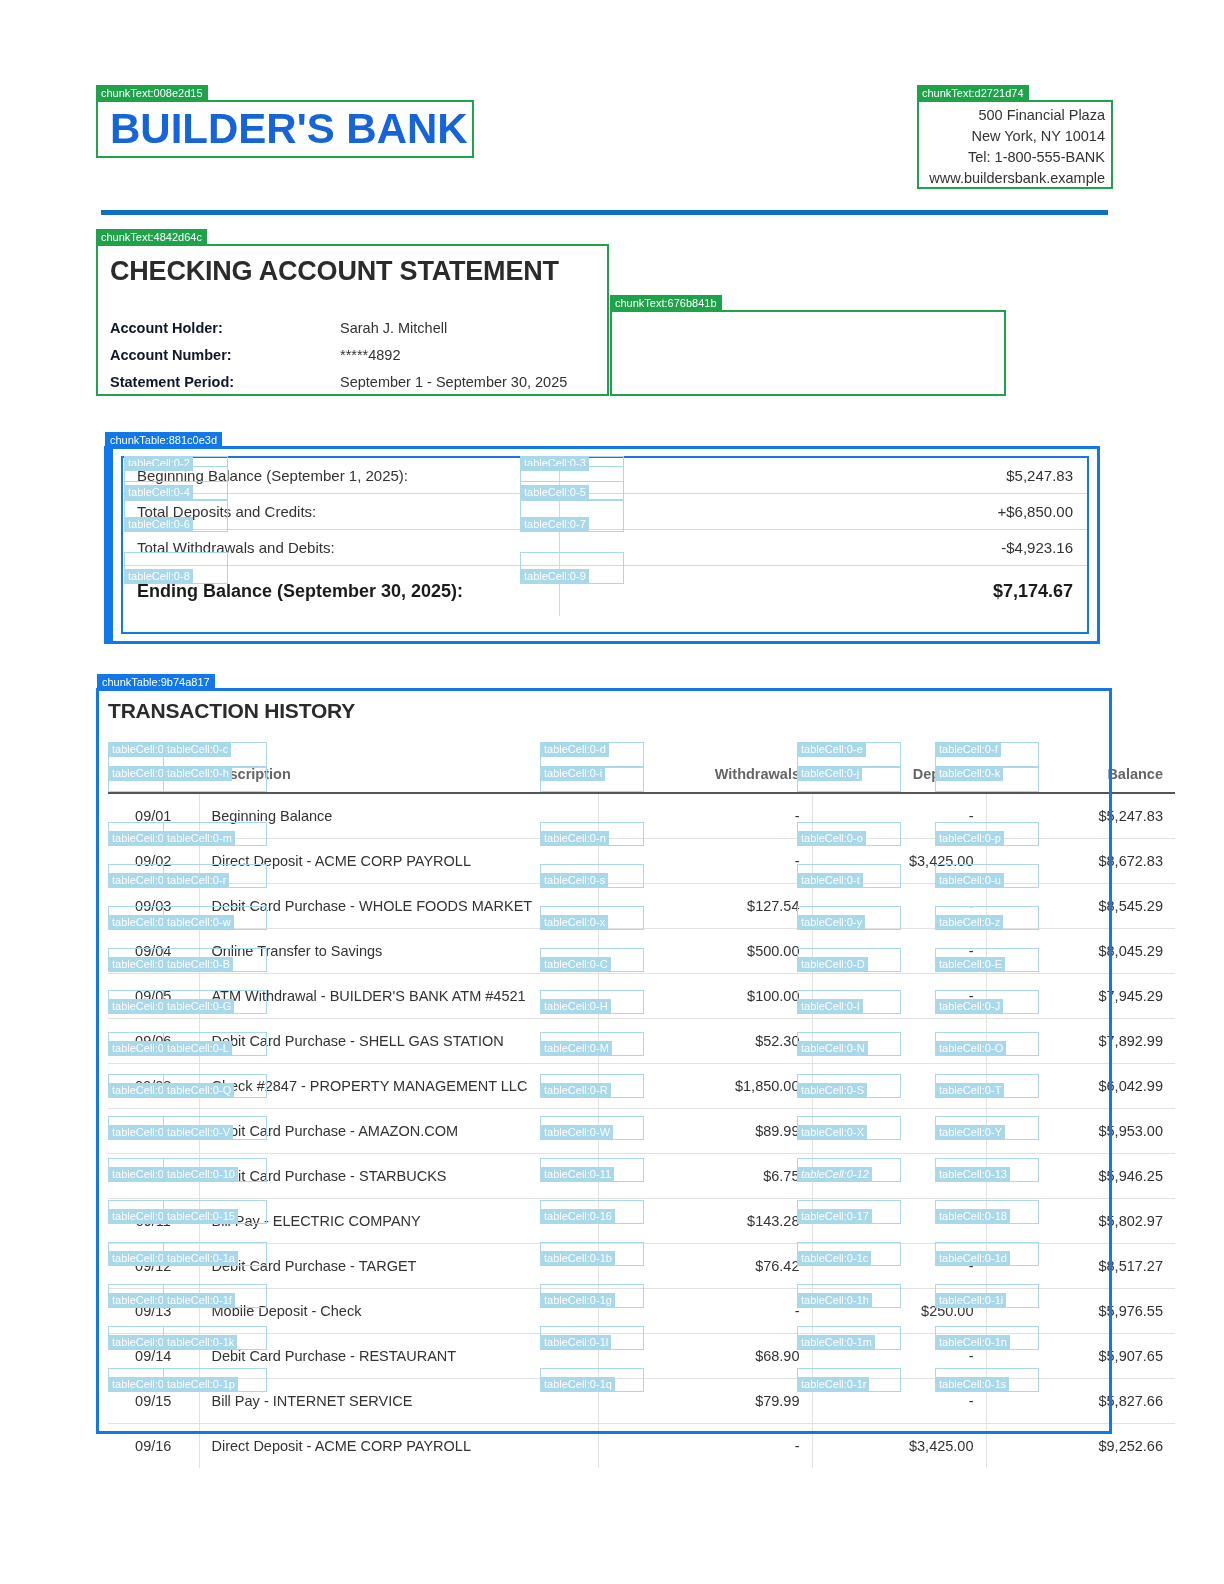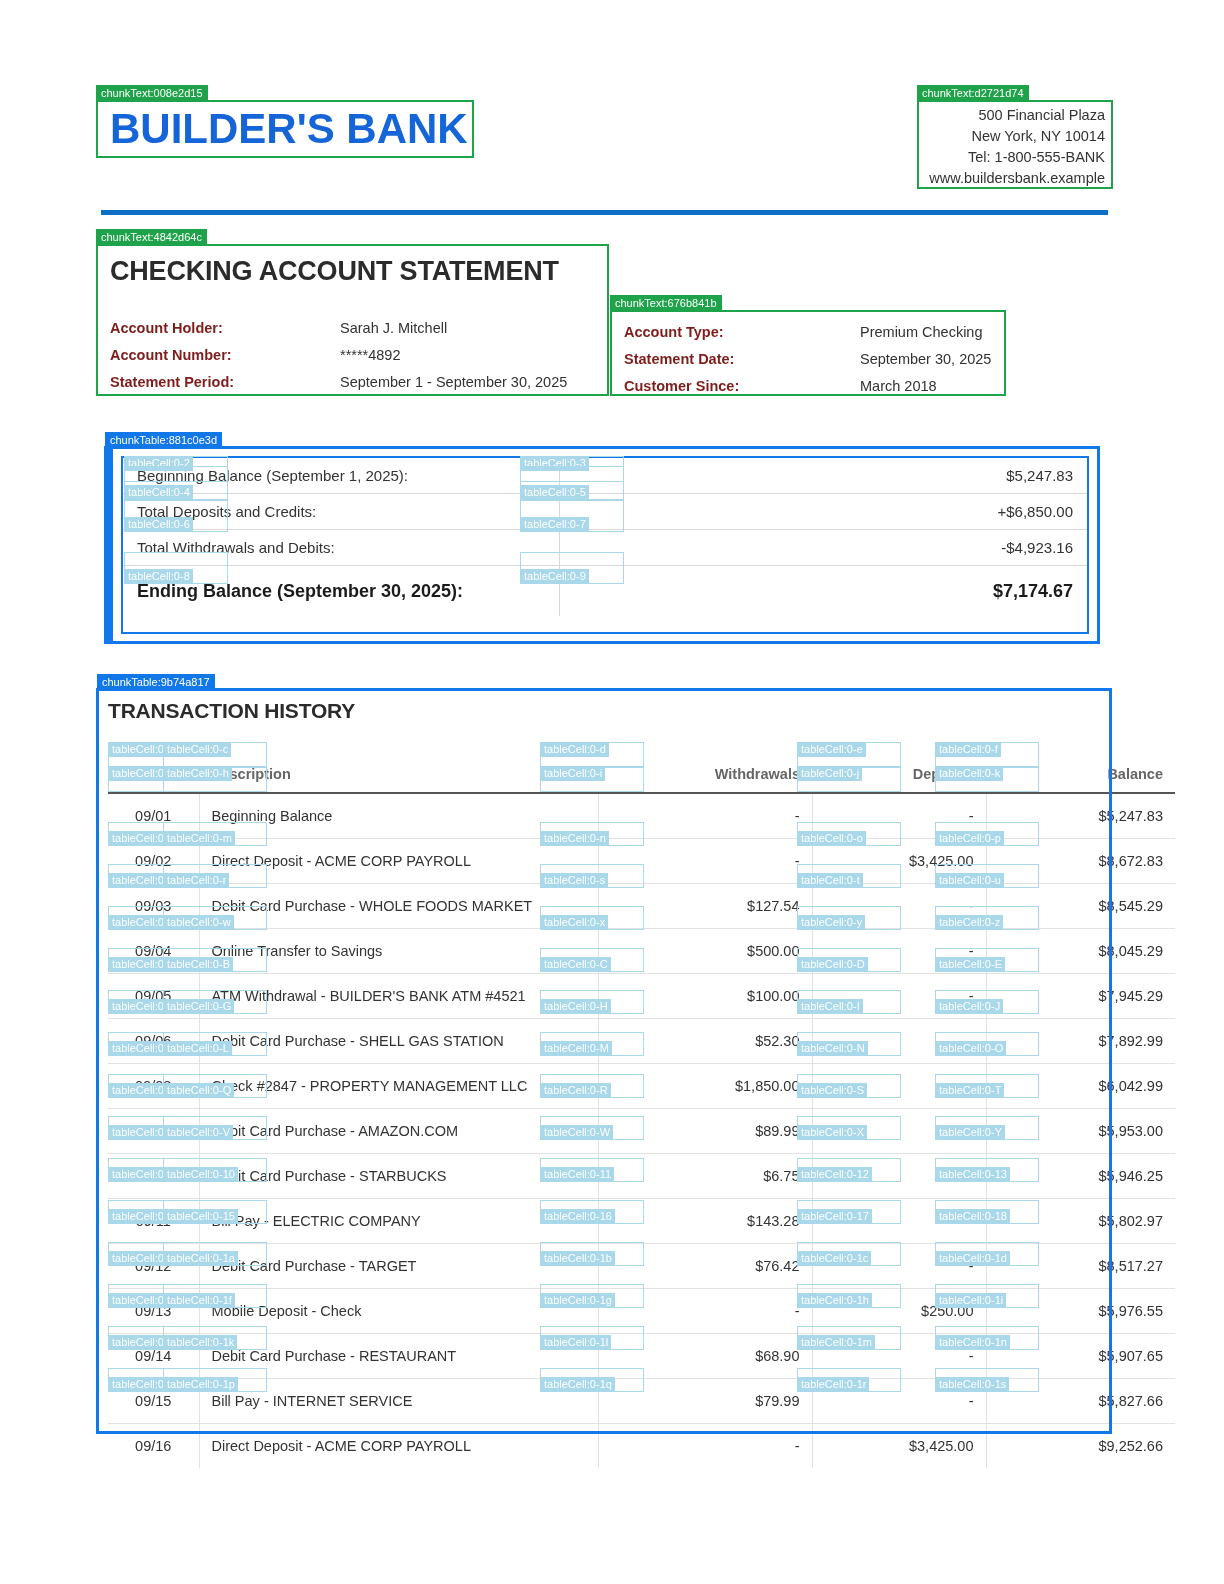--- a/index.html
+++ b/index.html
@@ -118,21 +118,21 @@
     font-weight: bold;
     color: #2b2b2b;
     margin-bottom: 28px;
     letter-spacing: -0.2px;
   }
   .kv-row {
     display: flex;
     font-size: 14.5px;
     line-height: 27px;
   }
-  .kv-key { font-weight: bold; color: #7f1d1d; width: 230px; }
+  .kv-key { font-weight: bold; color: #0f172a; width: 230px; }
   .kv-val { color: #333; }
 
   #account-block {
     position: absolute;
     left: 610px;
     top: 310px;
     width: 396px;
     height: 86px;
     box-sizing: border-box;
     padding: 9px 0 0 14px;
@@ -266,34 +266,20 @@
     <div class="kv-row">
       <span class="kv-key">Account Number:</span>
       <span class="kv-val">*****4892</span>
     </div>
     <div class="kv-row">
       <span class="kv-key">Statement Period:</span>
       <span class="kv-val">September 1 - September 30, 2025</span>
     </div>
   </div>
 
-  <div id="account-block">
-    <div class="kv-row">
-      <span class="kv-key">Account Type:</span>
-      <span class="kv-val">Premium Checking</span>
-    </div>
-    <div class="kv-row">
-      <span class="kv-key">Statement Date:</span>
-      <span class="kv-val">September 30, 2025</span>
-    </div>
-    <div class="kv-row">
-      <span class="kv-key">Customer Since:</span>
-      <span class="kv-val">March 2018</span>
-    </div>
-  </div>
 
   <div id="summary-chunk"></div>
   <div id="summary-table">
     <table>
       <tbody id="summary-body">
           <tr>
             <td class="sum-col1">Beginning Balance (September 1, 2025):</td>
             <td class="amt">$5,247.83</td>
           </tr>
           <tr>
@@ -630,21 +616,21 @@
       </div>
       <div class="cellbox" style="left: 108px; top: 1158px; width: 56px; height: 24px;">
         <span class="cell-label">tableCell:0-Z</span>
       </div>
       <div class="cellbox" style="left: 163px; top: 1158px; width: 104px; height: 24px;">
         <span class="cell-label">tableCell:0-10</span>
       </div>
       <div class="cellbox" style="left: 540px; top: 1158px; width: 104px; height: 24px;">
         <span class="cell-label">tableCell:0-11</span>
       </div>
-      <div class="cellbox" style="left: 797px; top: 1158px; width: 104px; height: 24px;">
+      <div class="cellbox" style="left: 797px; top: 1158px; width: 104px; height: 24px; font-style: italic;">
         <span class="cell-label">tableCell:0-12</span>
       </div>
       <div class="cellbox" style="left: 935px; top: 1158px; width: 104px; height: 24px;">
         <span class="cell-label">tableCell:0-13</span>
       </div>
       <div class="cellbox" style="left: 108px; top: 1200px; width: 56px; height: 24px;">
         <span class="cell-label">tableCell:0-14</span>
       </div>
       <div class="cellbox" style="left: 163px; top: 1200px; width: 104px; height: 24px;">
         <span class="cell-label">tableCell:0-15</span>

